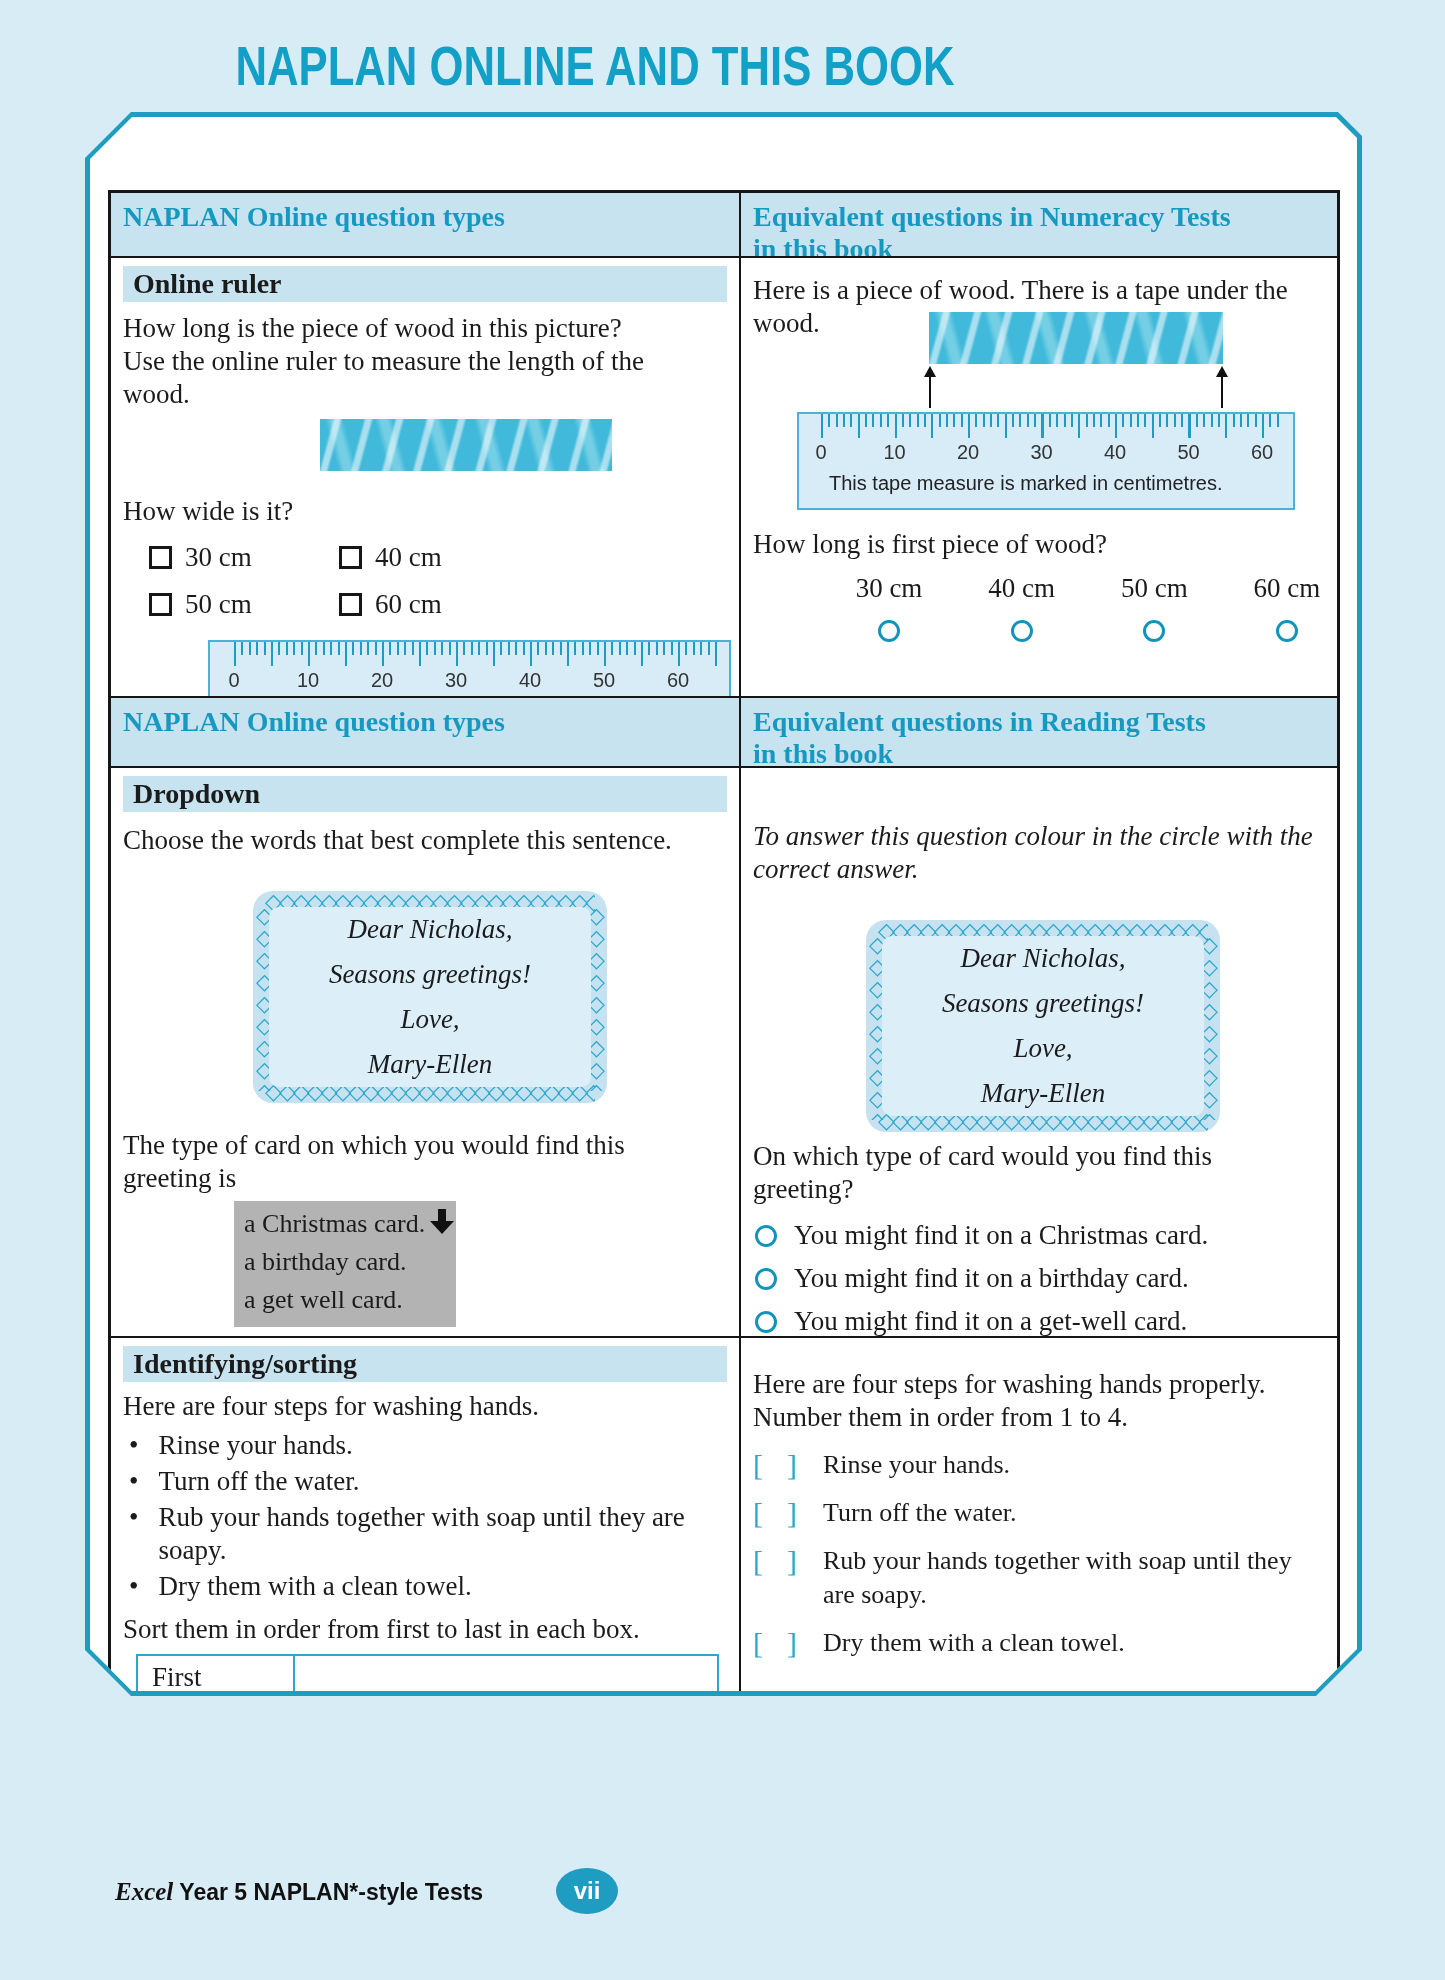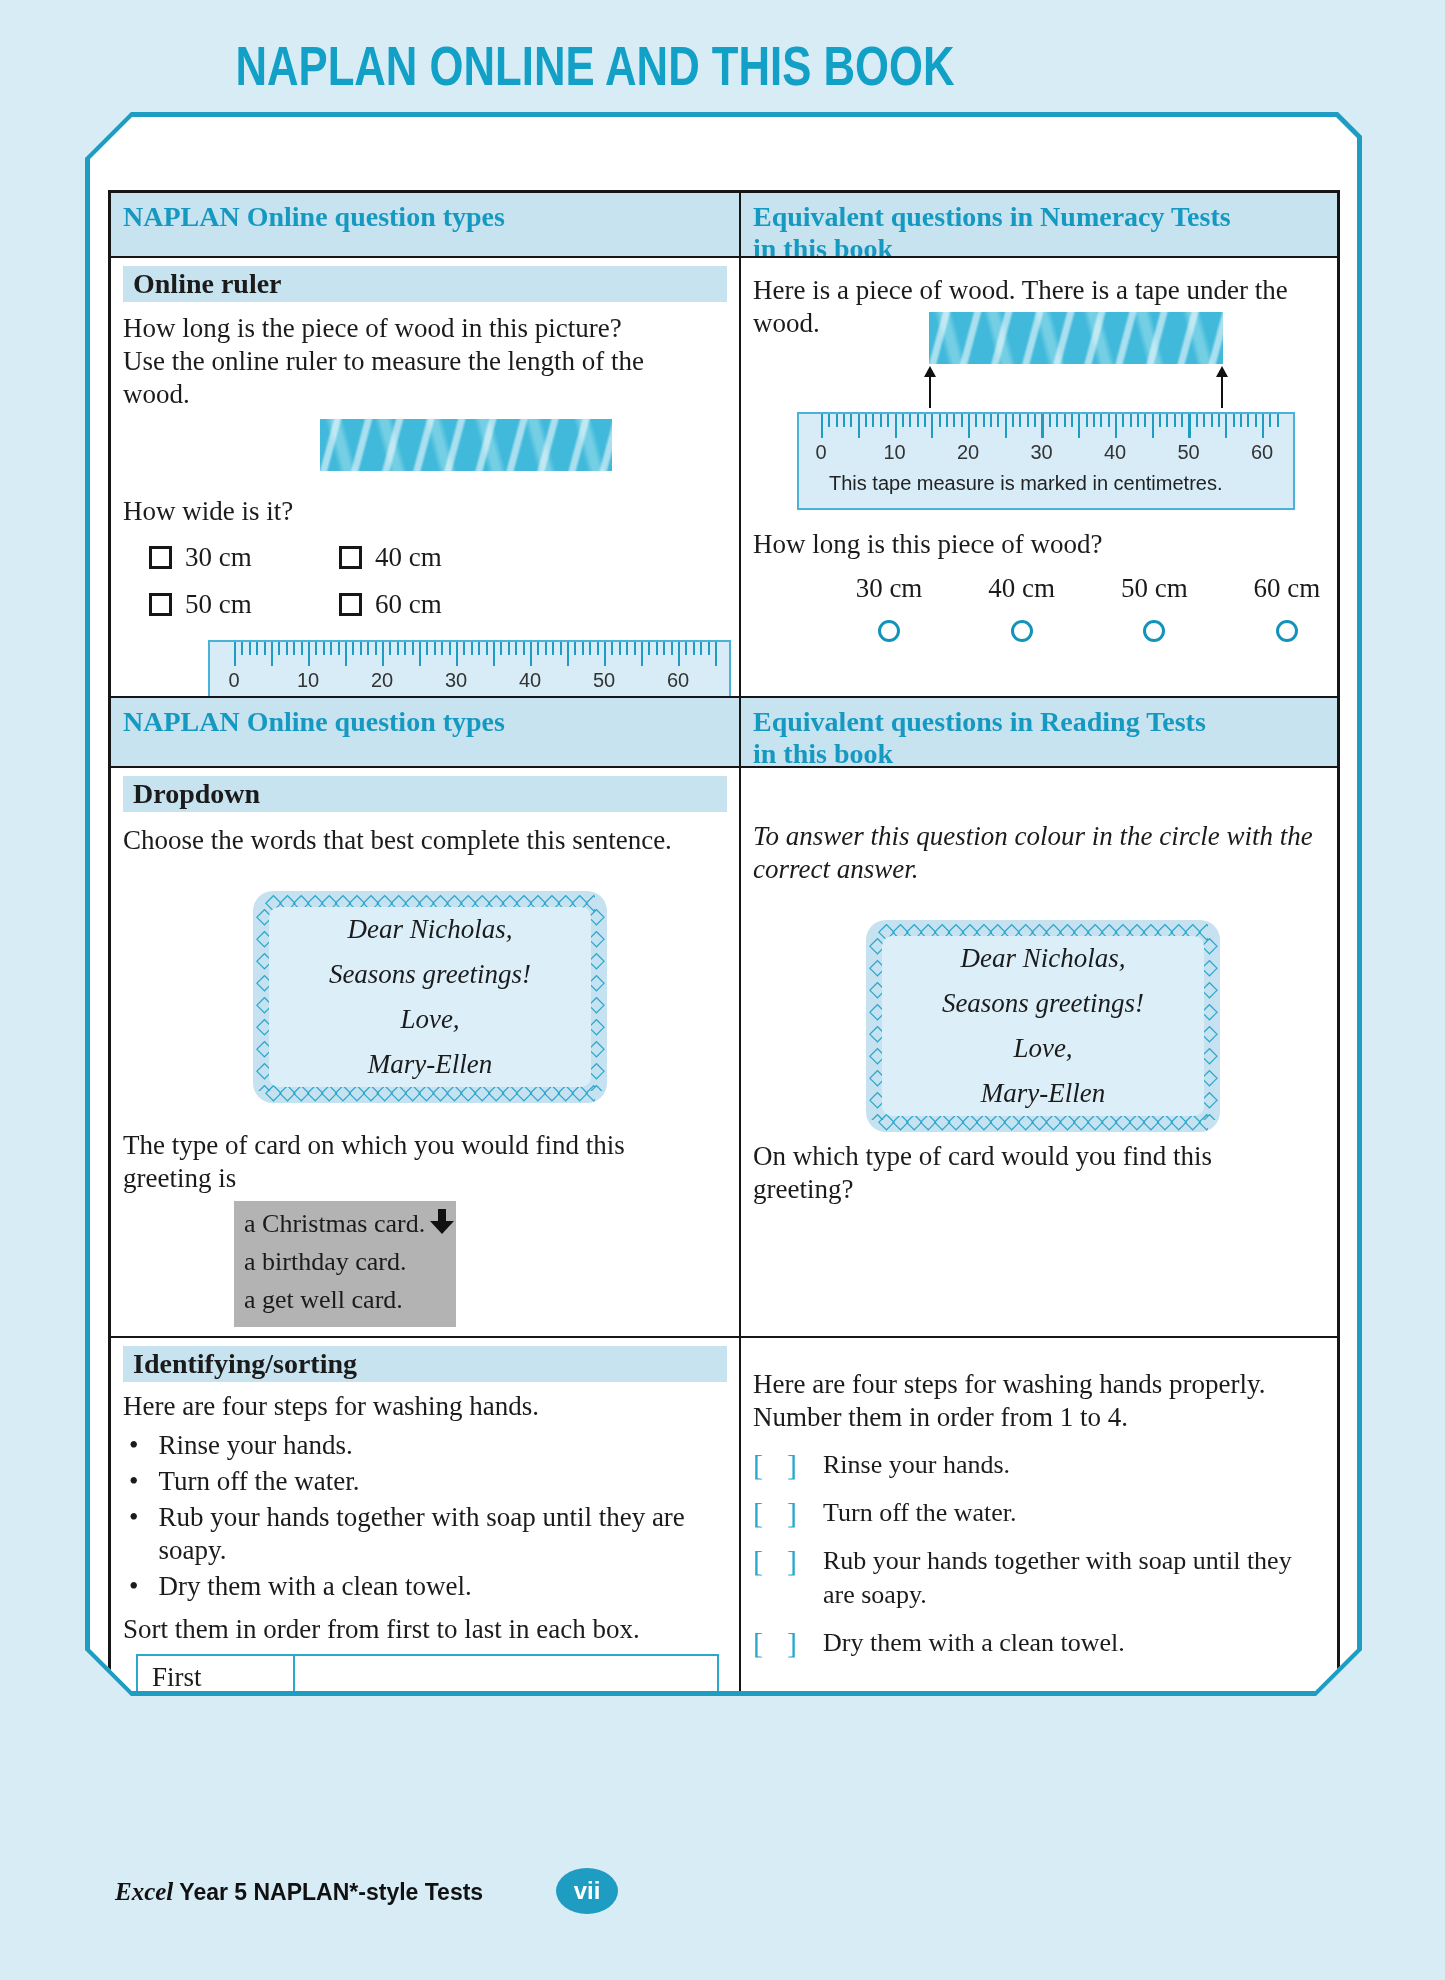--- a/index.html
+++ b/index.html
@@ -201,21 +201,21 @@
                 <span>10</span>
                 <span>20</span>
                 <span>30</span>
                 <span>40</span>
                 <span>50</span>
                 <span>60</span>
               </div>
               <div class="tcap">This tape measure is marked in centimetres.</div>
             </div>
           </div>
-          <div class="p">How long is this piece of wood?</div>
+          <div class="p">How long is first piece of wood?</div>
           <div class="opts">
             <div class="opt">
               <span>30 cm</span>
               <div class="radio"></div>
             </div>
             <div class="opt">
               <span>40 cm</span>
               <div class="radio"></div>
             </div>
             <div class="opt">
@@ -270,20 +270,34 @@
             <div class="edge right"></div>
             <div class="card-inner">
               <div>Dear Nicholas,</div>
               <div>Seasons greetings!</div>
               <div>Love,</div>
               <div>Mary-Ellen</div>
             </div>
           </div>
           <div class="p pre" style="margin-top:8px;">On which type of card would you find this
 greeting?</div>
+          <div class="radio-list">
+            <div class="radio-row">
+              <div class="radio"></div>
+              <span>You might find it on a Christmas card.</span>
+            </div>
+            <div class="radio-row">
+              <div class="radio"></div>
+              <span>You might find it on a birthday card.</span>
+            </div>
+            <div class="radio-row">
+              <div class="radio"></div>
+              <span>You might find it on a get-well card.</span>
+            </div>
+          </div>
         </div>
 
         <div class="c cl row-last">
           <div class="bar">Identifying/sorting</div>
           <div class="p" style="margin-top:8px;">Here are four steps for washing hands.</div>
           <div class="bullets">
             <div class="bullet">Rinse your hands.</div>
             <div class="bullet">Turn off the water.</div>
             <div class="bullet">Rub your hands together with soap until they are soapy.</div>
             <div class="bullet">Dry them with a clean towel.</div>

